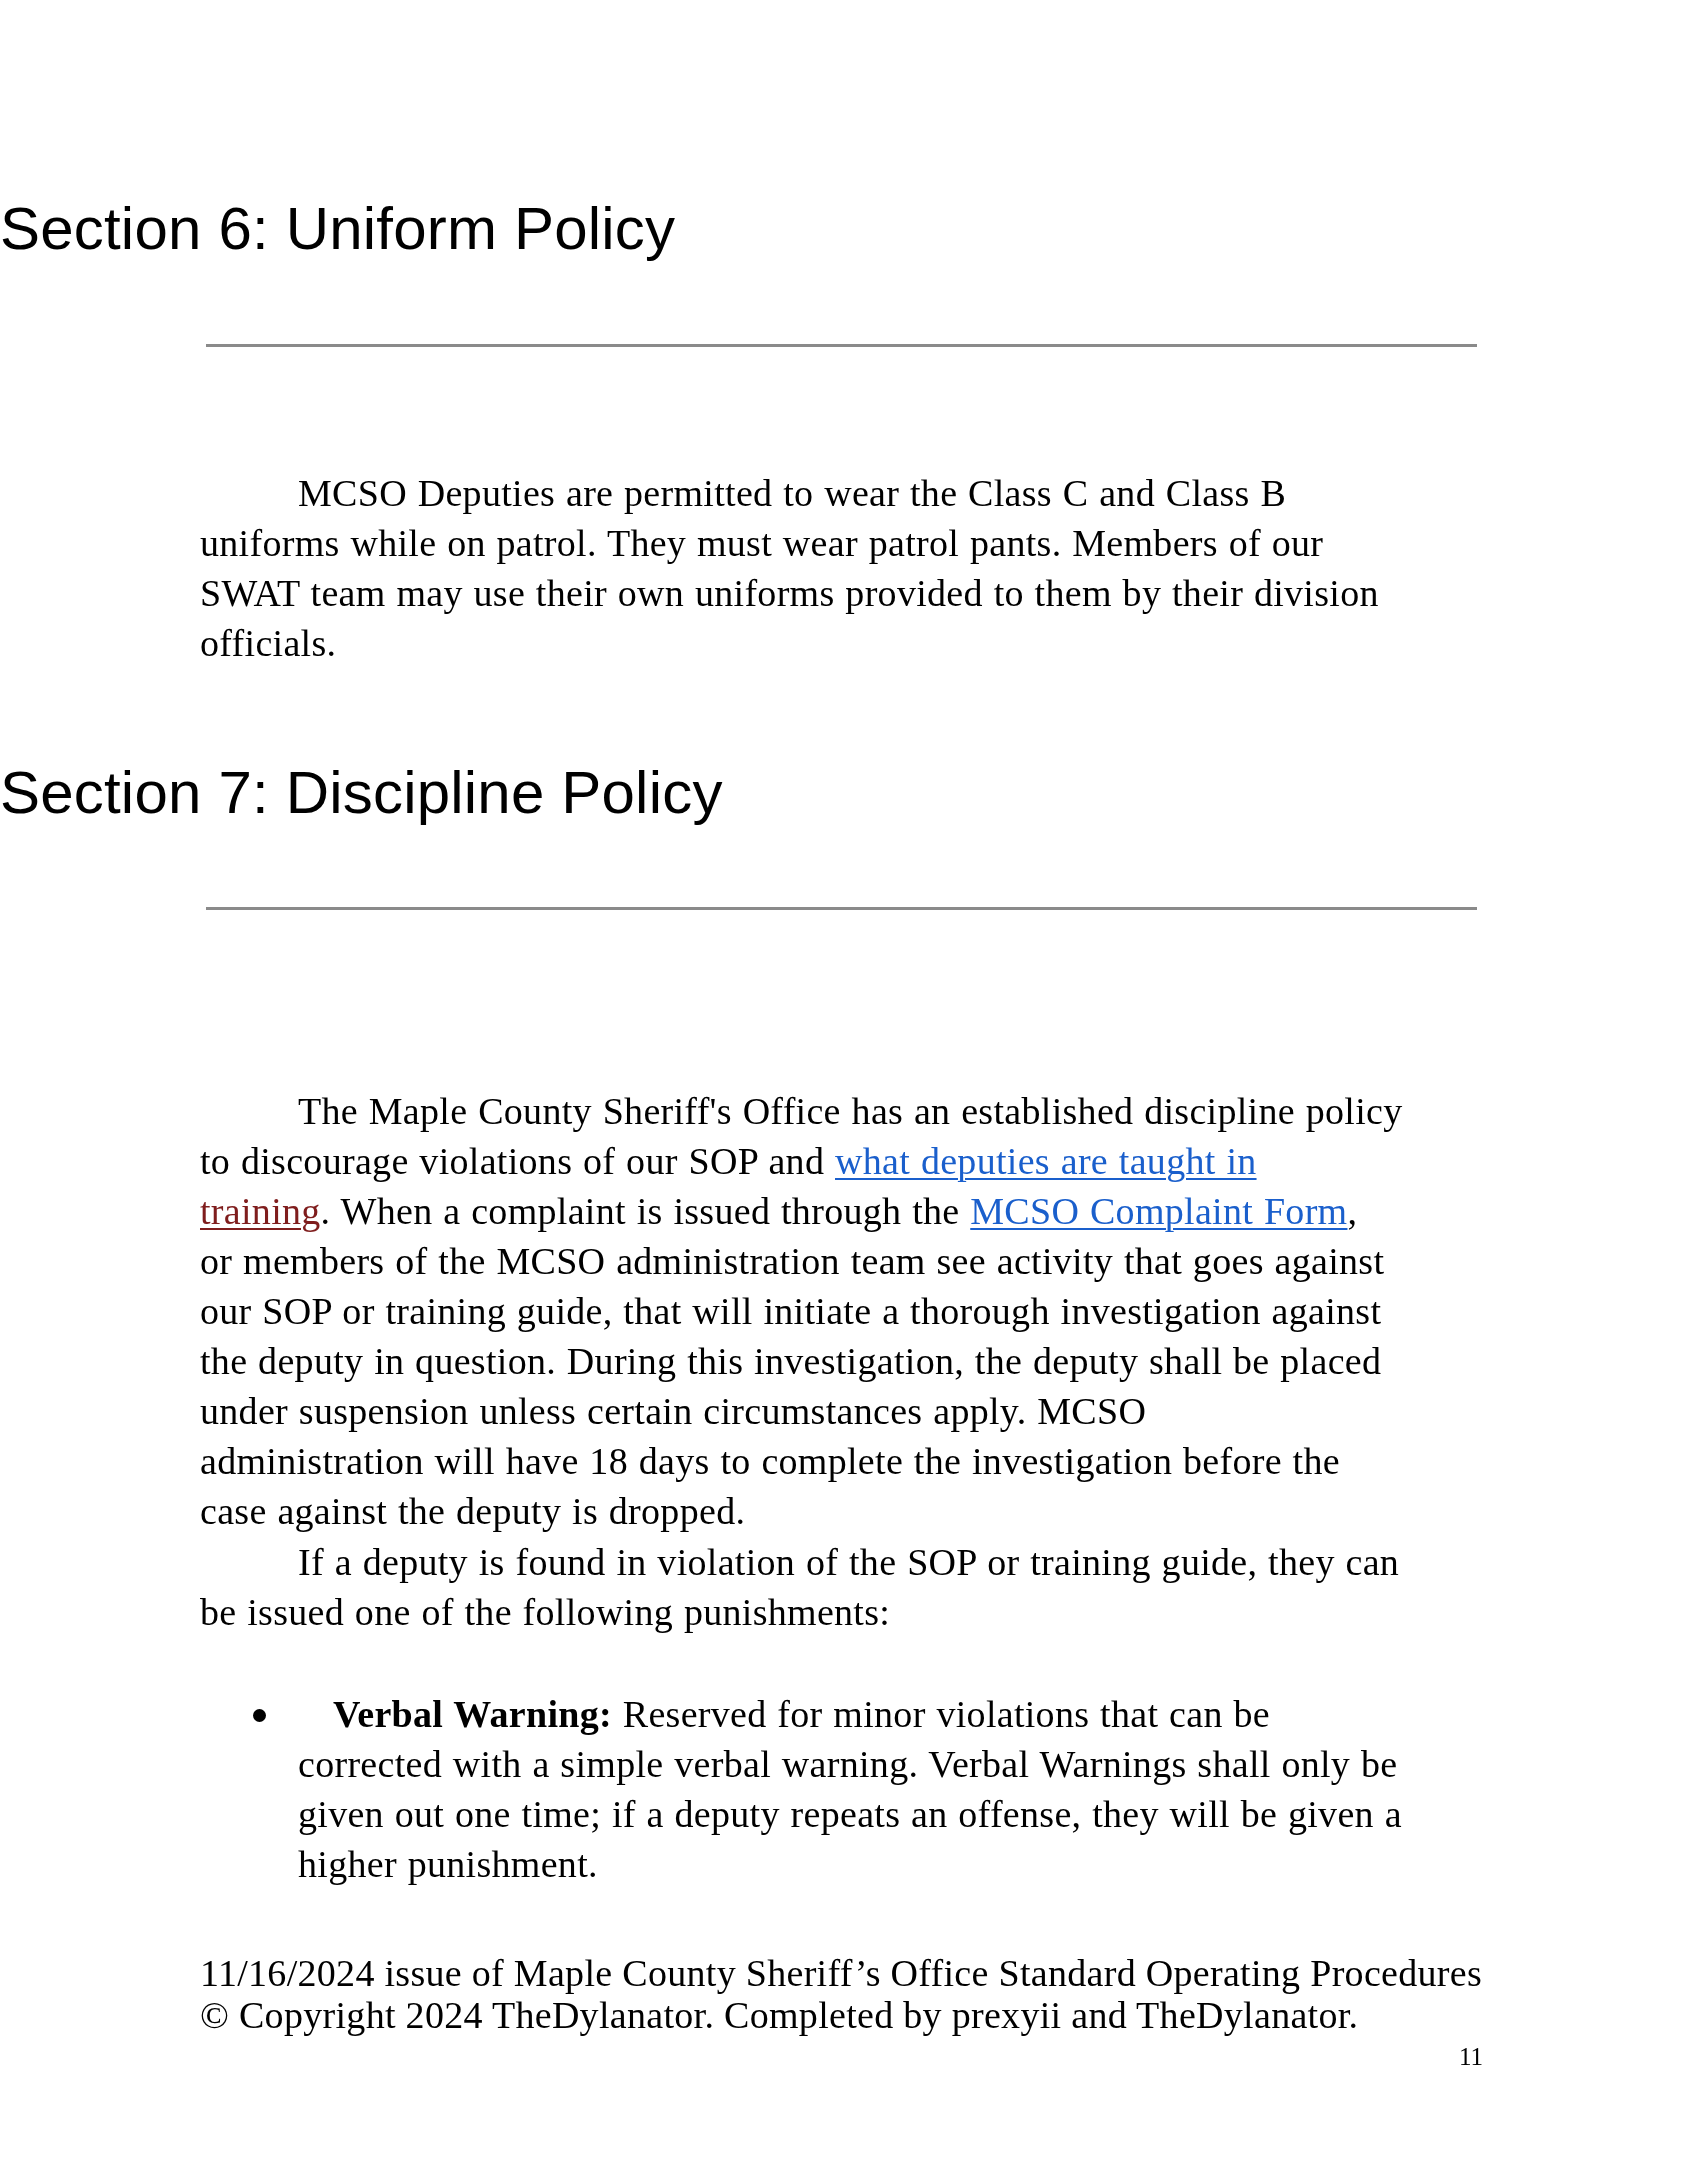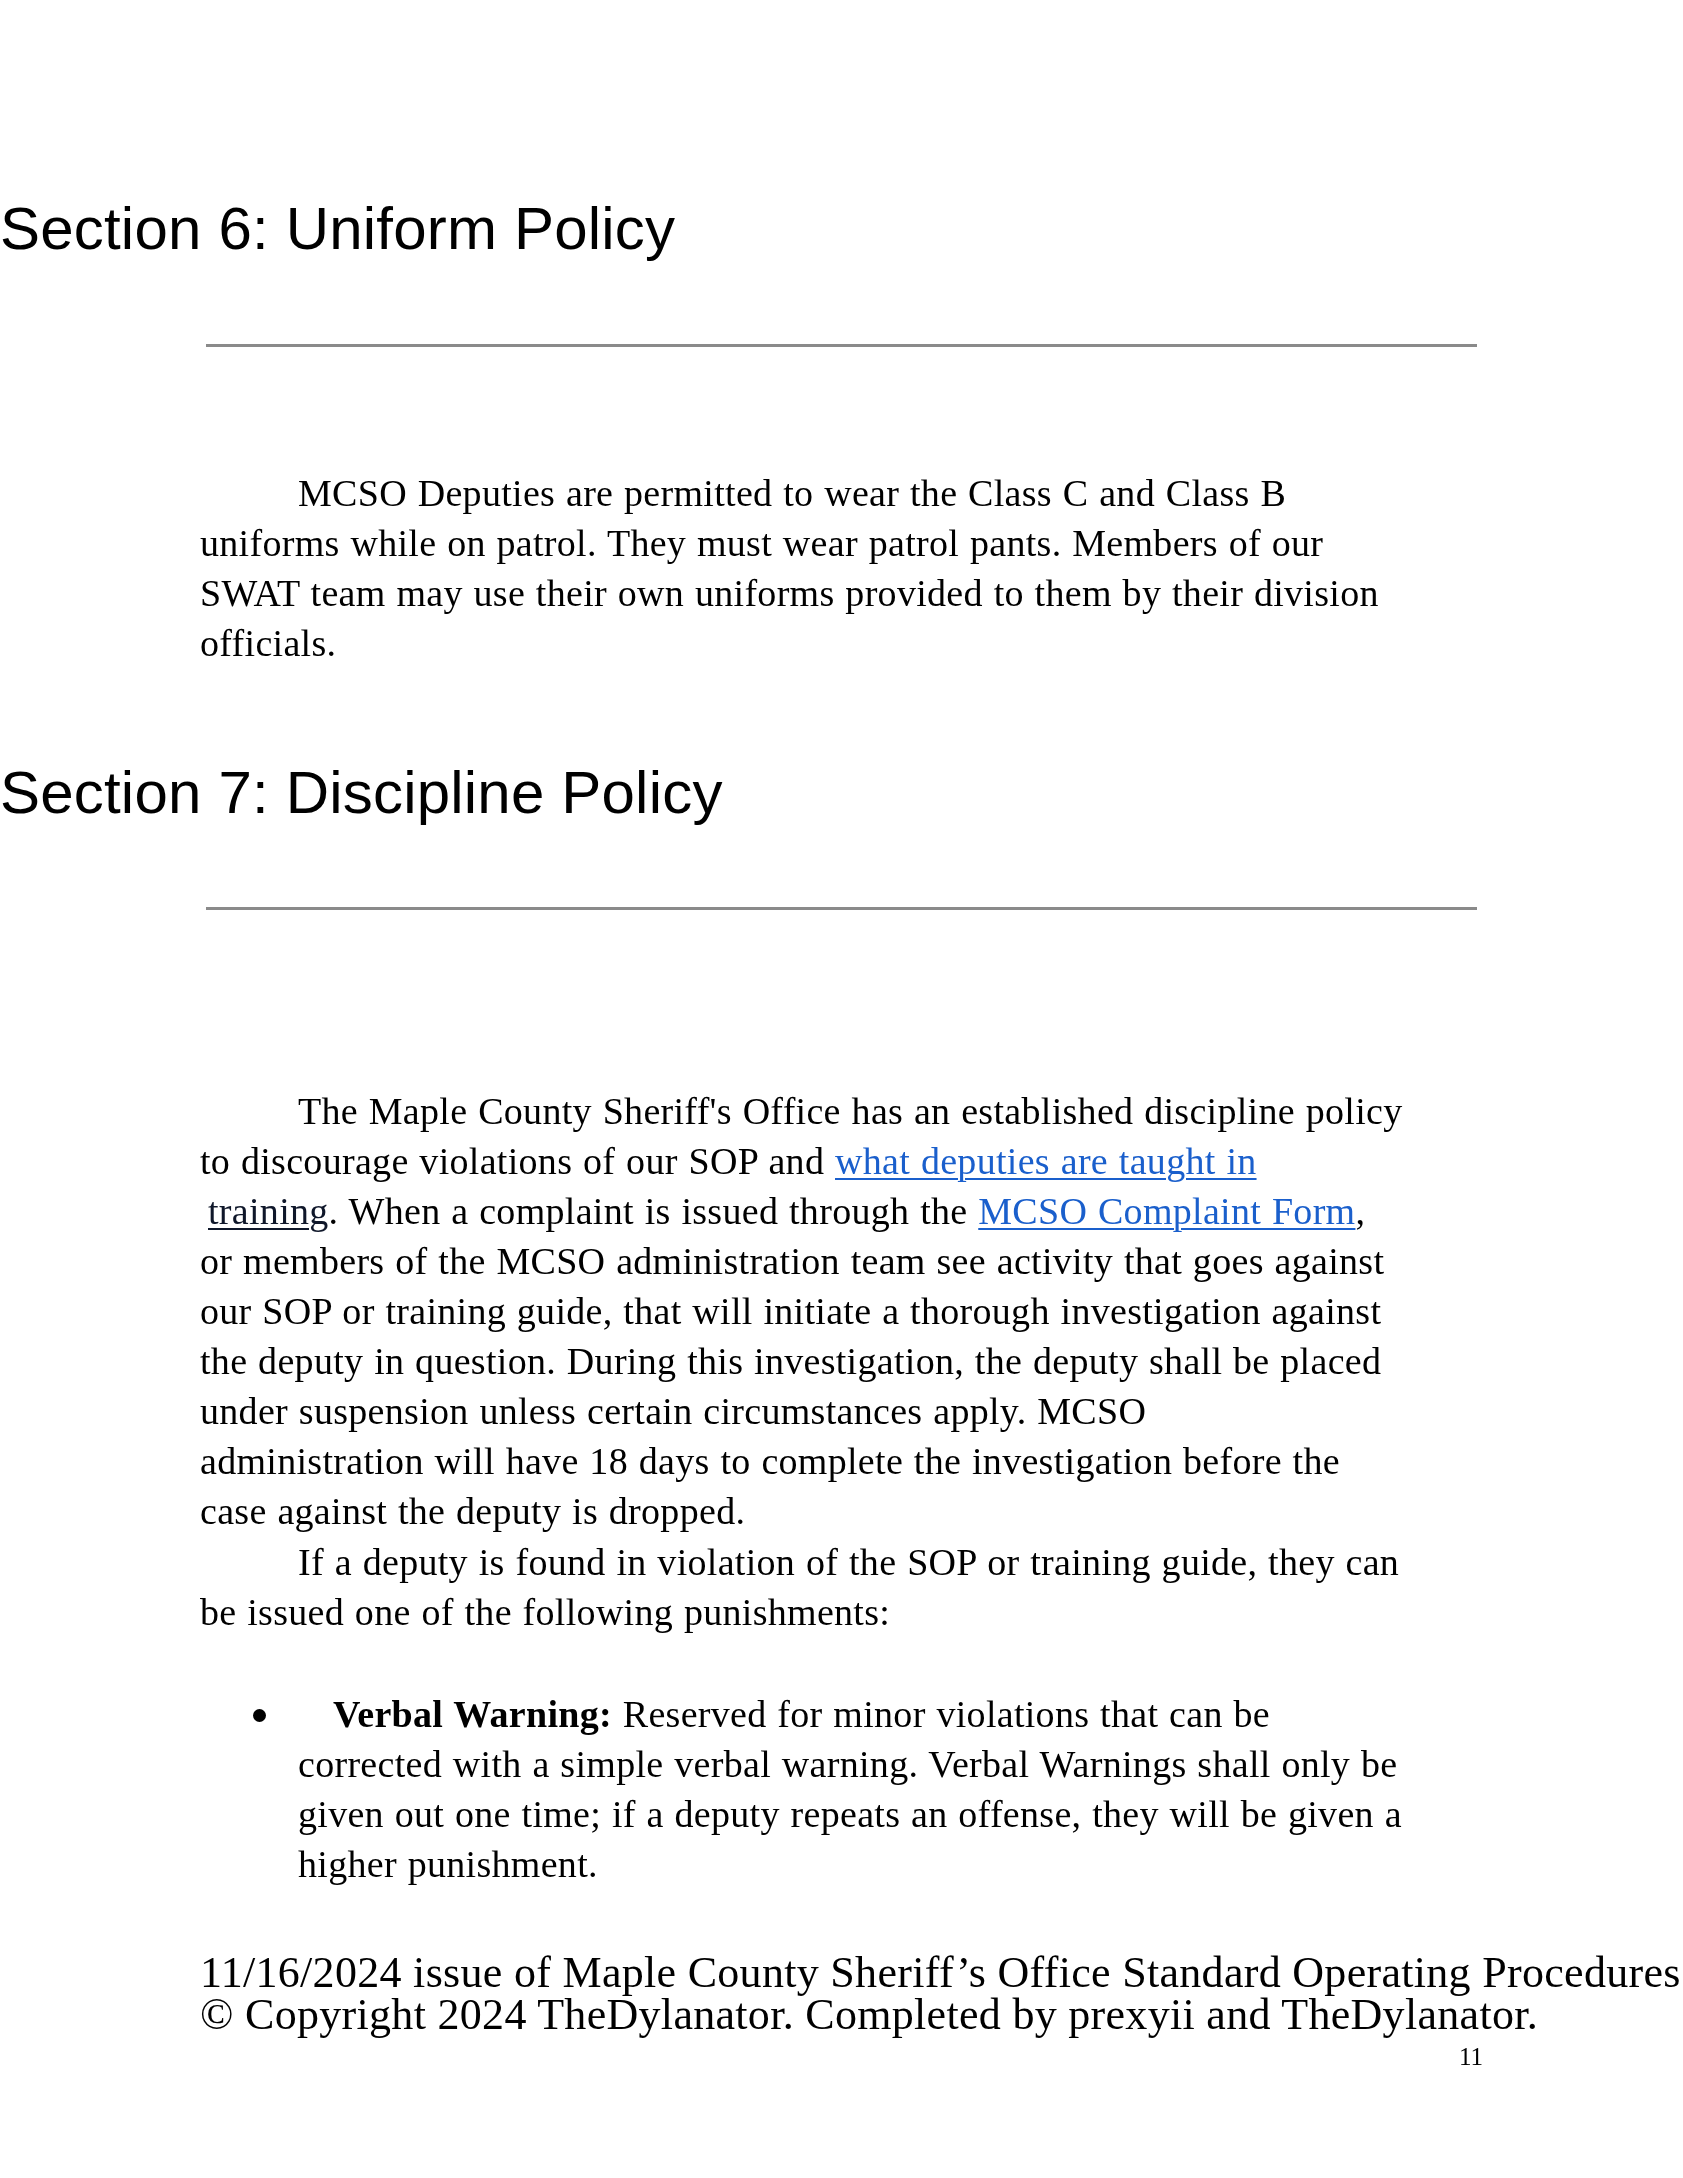--- a/index.html
+++ b/index.html
@@ -36,21 +36,21 @@
     .bullet-item { position: absolute; left: 200px; top: 1689px; width: 1287px;
       font-family: "Liberation Serif", "DejaVu Serif", serif;
       font-size: 38px; color: #000; line-height: 50px; letter-spacing: 0.3px; word-spacing: 1px; }
     .bullet-dot { position: absolute; left: 53px; top: 20px; width: 13px; height: 13px; border-radius: 50%; background: #000; }
     .bullet-text { position: absolute; left: 98px; top: 0; width: 1198px; }
     .bold { font-weight: 700; margin-left: 35px; }
 
     .footer {
       position: absolute; left: 200px; top: 1952px;
       font-family: "Liberation Serif", "DejaVu Serif", serif;
-      font-size: 44px; line-height: 42px; color: #000; letter-spacing: 0.3px;
+      font-size: 38px; line-height: 42px; color: #000; letter-spacing: 0.3px;
     }
     .footer .line { height: 42px; }
     .page-number {
       position: absolute; right: 200px; top: 2044px;
       font-family: "Liberation Serif", "DejaVu Serif", serif;
       font-size: 25px; color: #000; line-height: 25px;
     }
   </style>
 </head>
 <body>
@@ -66,21 +66,21 @@
     <span class="line">SWAT team may use their own uniforms provided to them by their division</span>
     <span class="line">officials.</span>
   </div>
 
   <div id="h2" class="heading">Section 7: Discipline Policy</div>
   <div id="rule2" class="rule" style="background: rgb(138, 138, 138);"></div>
 
   <div id="p2" class="para">
     <span class="line indent">The Maple County Sheriff's Office has an established discipline policy</span>
     <span class="line"><span>to discourage violations of our SOP and </span><a class="link" style="color: rgb(26, 95, 204);">what deputies are taught in</a></span>
-    <span class="line"><a class="link" style="color: #0f172a; margin-left: 8px;">training</a><span>. When a complaint is issued through the </span><a class="link" style="color: rgb(26, 95, 204);">MCSO Complaint Form</a><span>,</span></span>
+    <span class="line"><a class="link" style="color: #7f1d1d;">training</a><span>. When a complaint is issued through the </span><a class="link" style="color: rgb(26, 95, 204);">MCSO Complaint Form</a><span>,</span></span>
     <span class="line">or members of the MCSO administration team see activity that goes against</span>
     <span class="line">our SOP or training guide, that will initiate a thorough investigation against</span>
     <span class="line">the deputy in question. During this investigation, the deputy shall be placed</span>
     <span class="line">under suspension unless certain circumstances apply. MCSO</span>
     <span class="line">administration will have 18 days to complete the investigation before the</span>
     <span class="line">case against the deputy is dropped.</span>
   </div>
 
   <div id="p3" class="para">
     <span class="line indent">If a deputy is found in violation of the SOP or training guide, they can</span>

